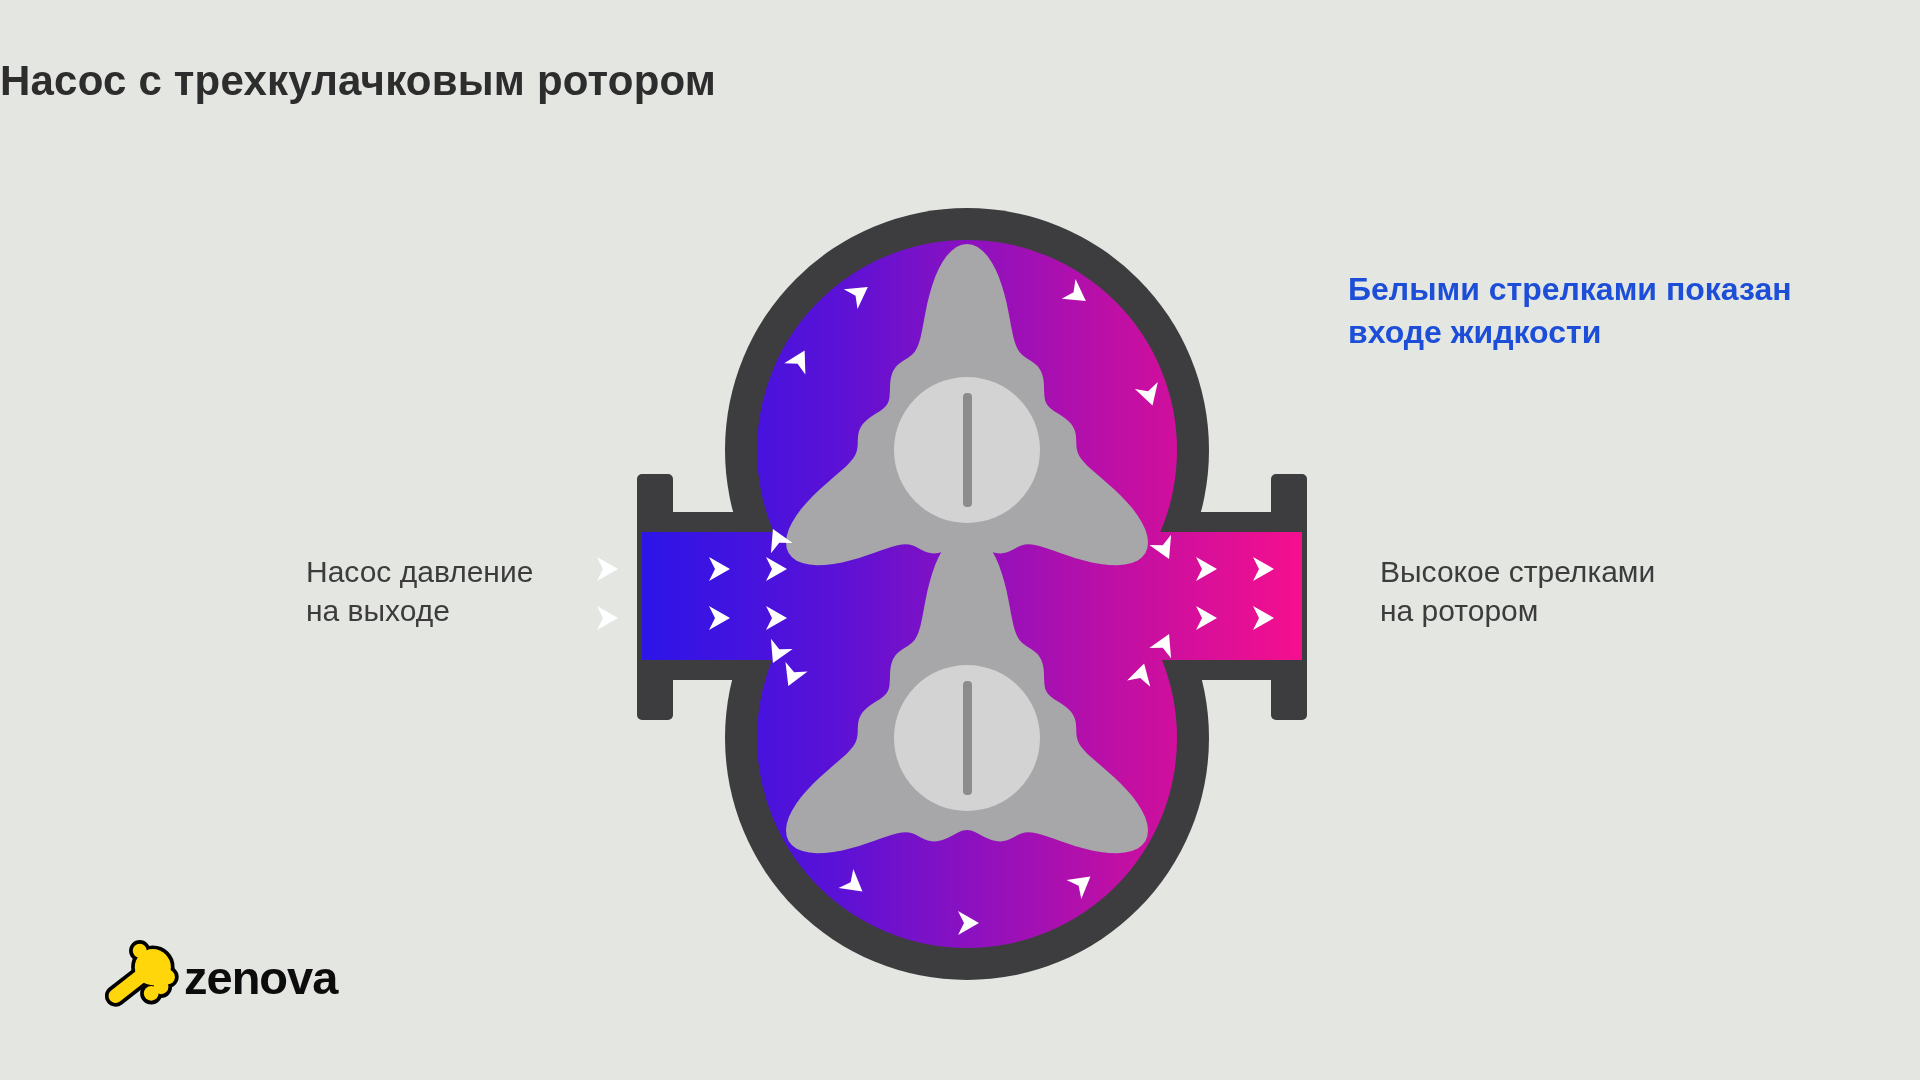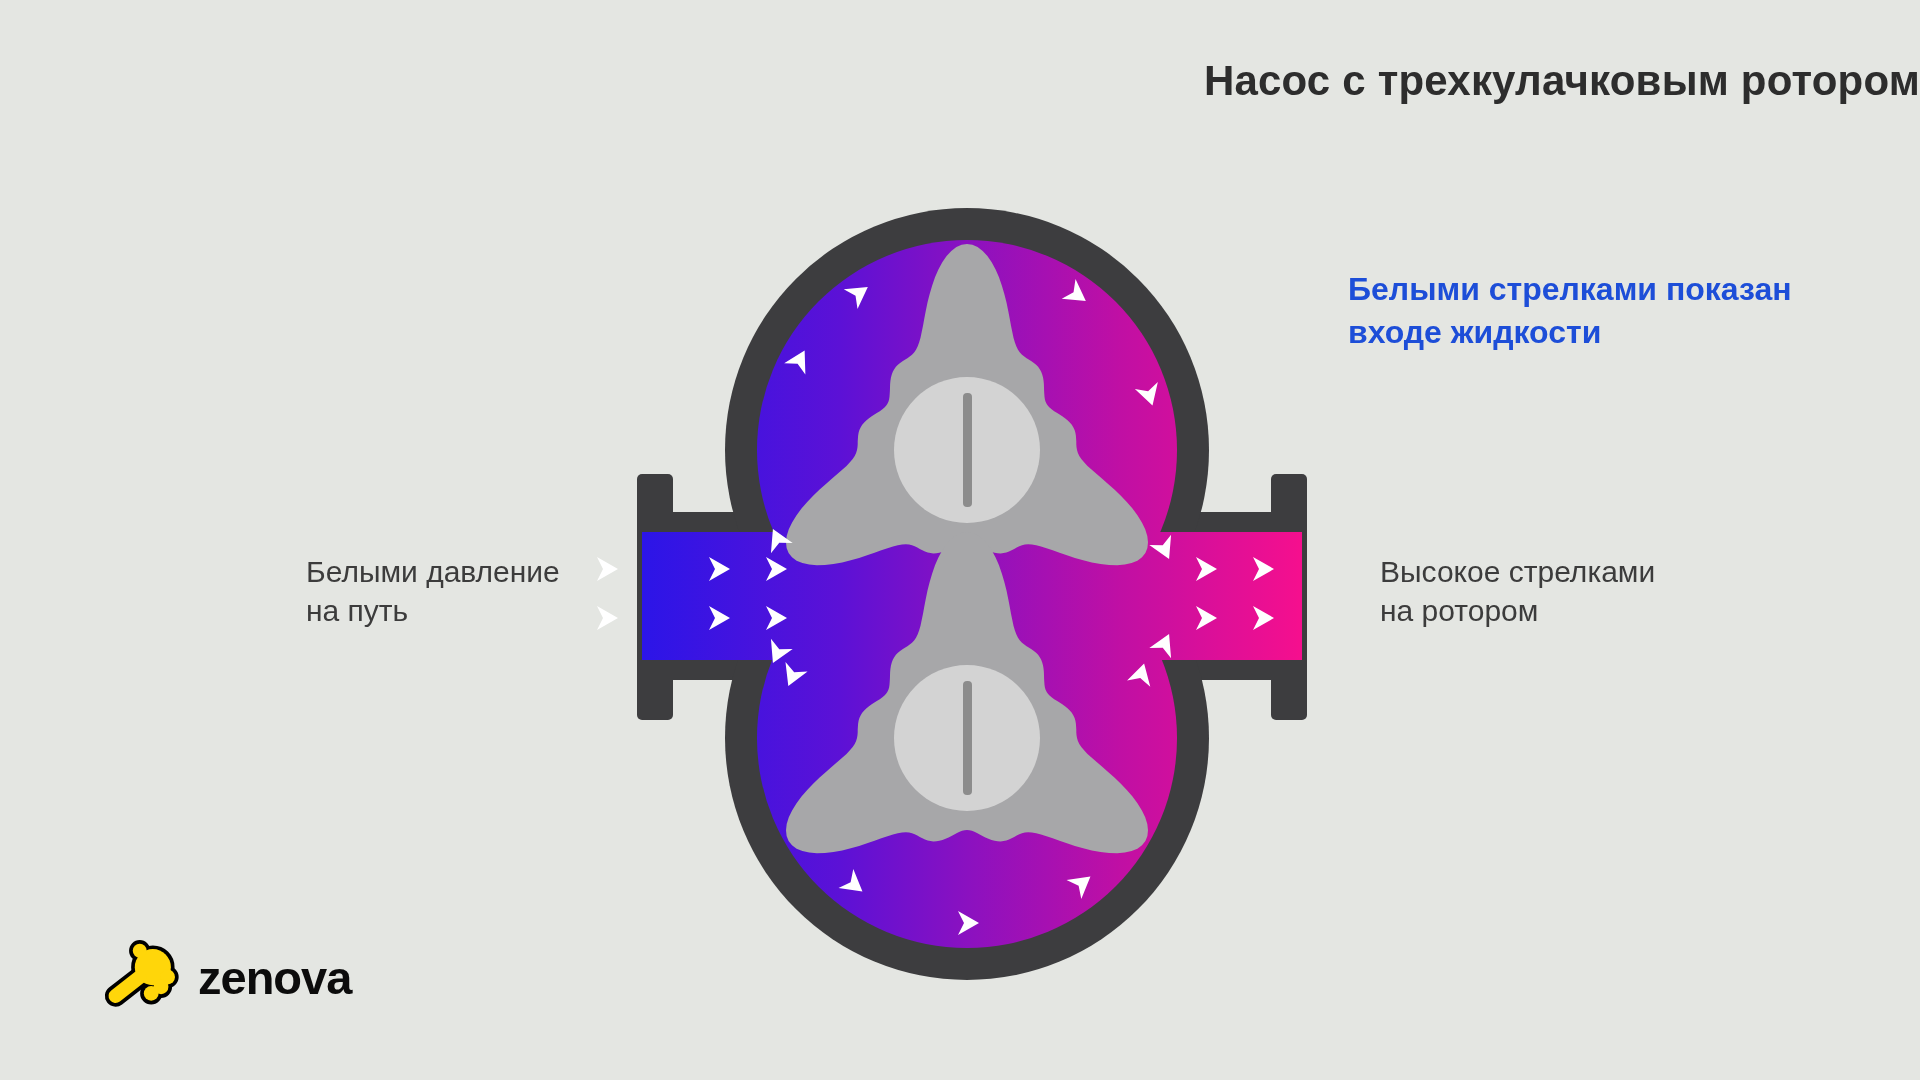--- a/index.html
+++ b/index.html
@@ -1,27 +1,27 @@
 <!DOCTYPE html>
 <html><head>
 <meta charset="utf-8">
 <style>
   html,body{margin:0;padding:0;width:1920px;height:1080px;overflow:hidden}
   body{position:relative;background:#e4e6e2;font-family:"Liberation Sans",sans-serif}
   #pump-svg{position:absolute;left:0;top:0;width:1920px;height:1080px}
-  .page-title{position:absolute;top:57px;left:0;width:100%;margin:0;text-align:right;
+  .page-title{position:absolute;top:57px;left:0;width:100%;margin:0;text-align:left;
     font-size:42px;font-weight:700;color:#2d2d2d;letter-spacing:.2px}
   .label{position:absolute;font-size:30px;line-height:39px;color:#3c3c3c}
   .label span{display:block}
   .legend{position:absolute;left:1348px;top:268px;font-size:32px;line-height:43px;
     font-weight:700;color:#1d4ed8}
   .legend span{display:block}
   .inlet-label{left:306px;top:552px}
   .outlet-label{left:1380px;top:552px}
-  .logo{position:absolute;left:102px;top:936px;display:flex;align-items:center;gap:14px}
+  .logo{position:absolute;left:102px;top:936px;display:flex;align-items:center;}
   .logo svg{width:82px;height:82px}
   .logo-text{font-size:47px;font-weight:700;color:#0c0c0c;letter-spacing:-1px}
 </style>
 </head>
 <body style="background: rgb(228, 230, 226);">
 
 <main>
 
   <h1 class="page-title">Насос с трехкулачковым ротором</h1>
 
@@ -88,22 +88,22 @@
         <use href="#arrow-shape" transform="translate(1262 618) rotate(0)"></use>
       </g>
   </svg>
 
   <div class="legend">
     <span>Белыми стрелками показан</span>
     <span>входе жидкости</span>
   </div>
 
   <div class="label inlet-label">
-    <span>Белыми давление</span>
-    <span>на путь</span>
+    <span>Насос давление</span>
+    <span>на выходе</span>
   </div>
 
   <div class="label outlet-label">
     <span>Высокое стрелками</span>
     <span>на ротором</span>
   </div>
 
   <div class="logo">
     <svg viewBox="0 0 100 100" xmlns="http://www.w3.org/2000/svg">
 

